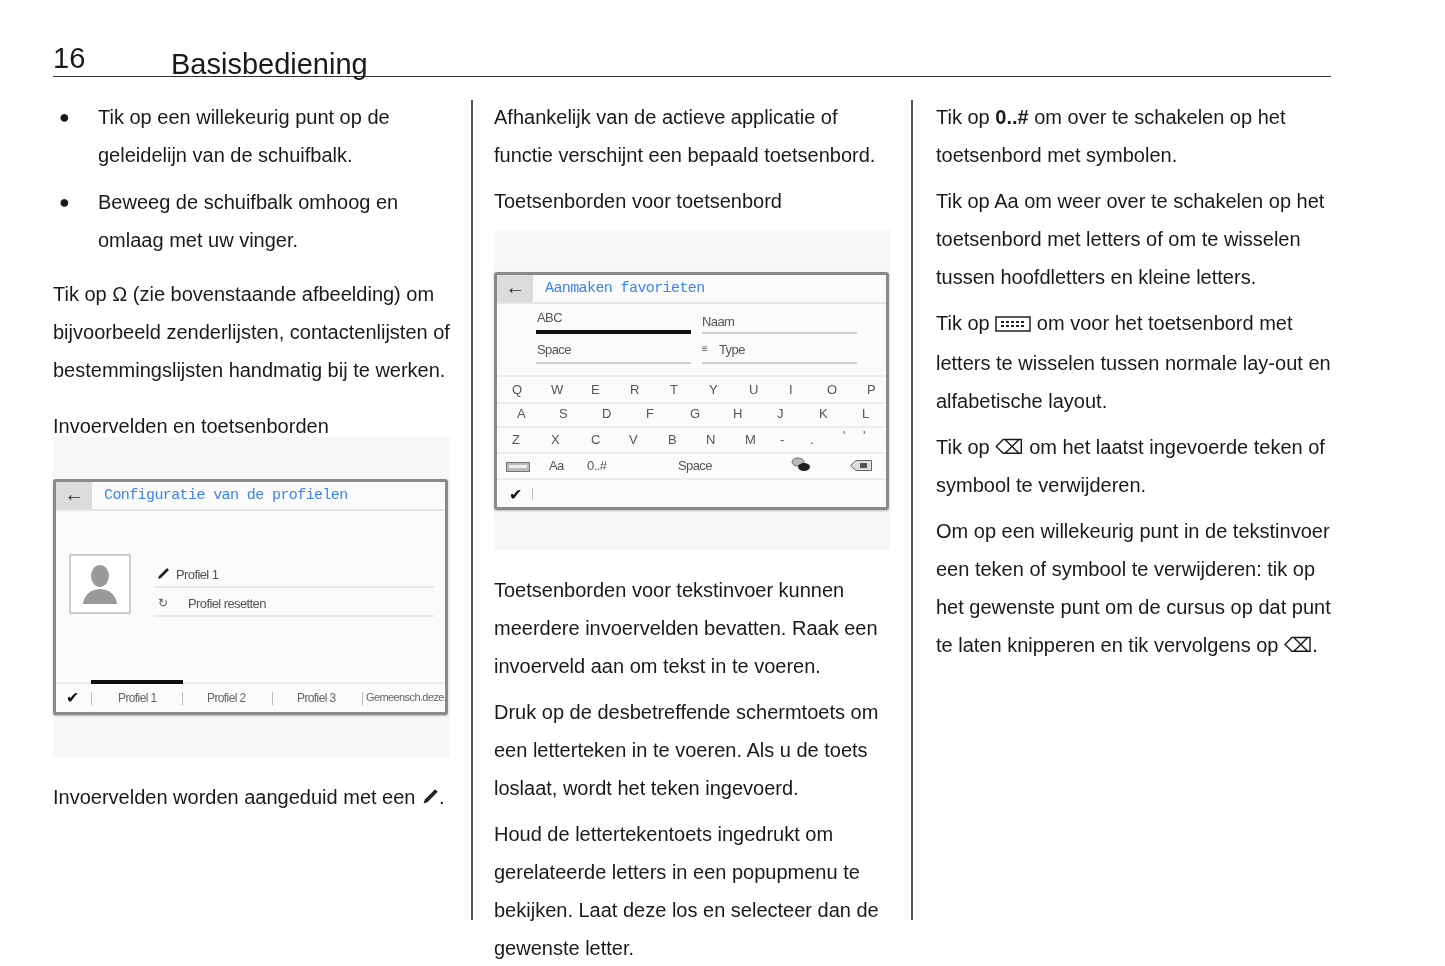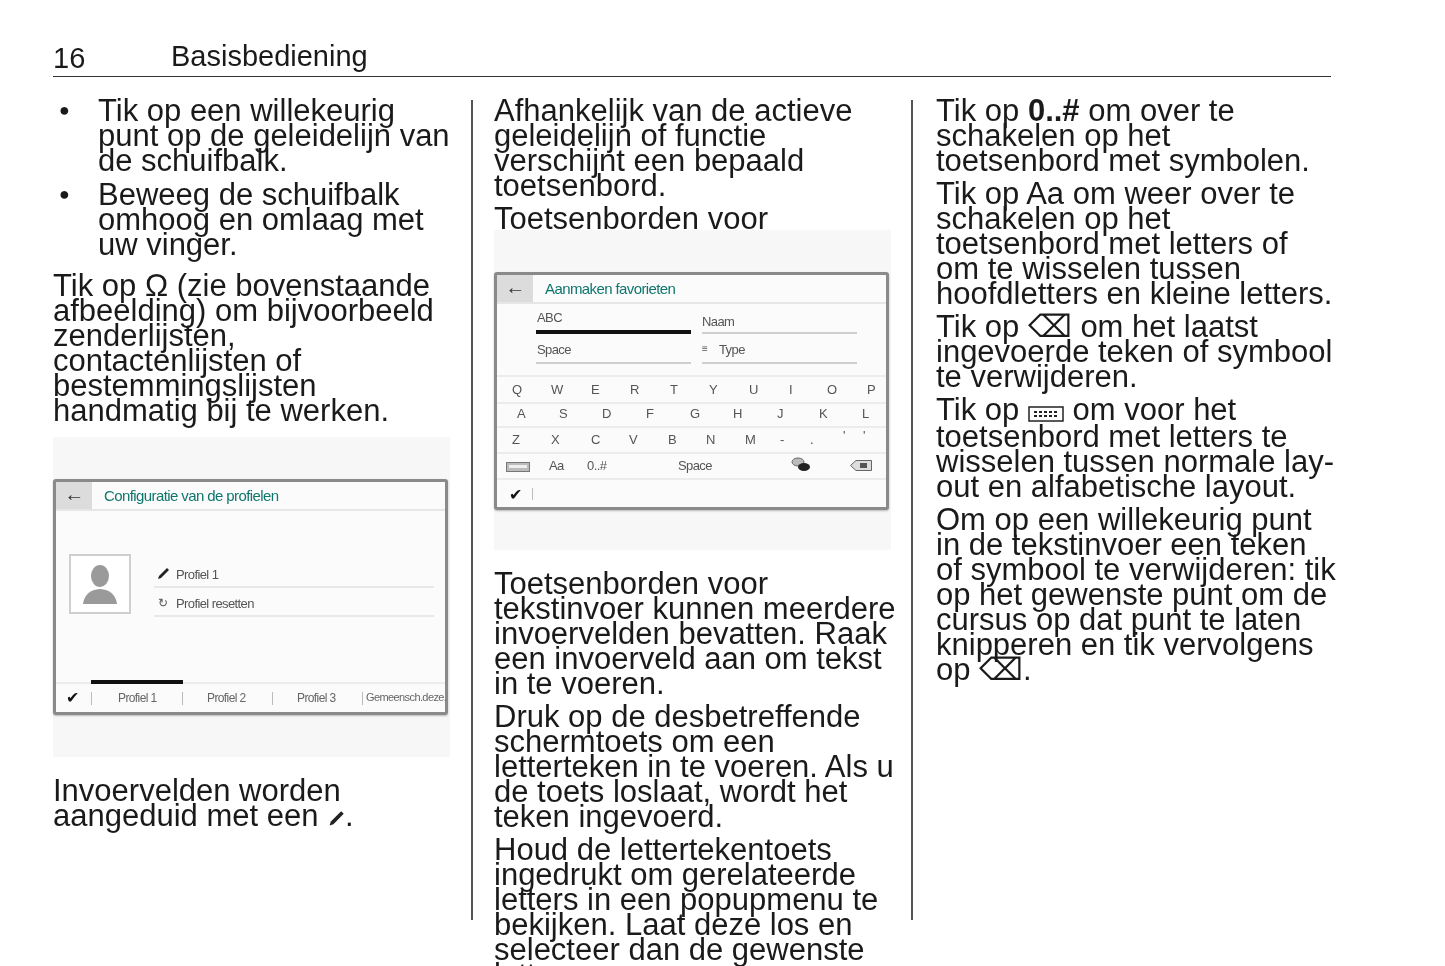--- a/index.html
+++ b/index.html
@@ -2,23 +2,23 @@
 <html><head>
 <meta charset="utf-8">
 <style>
   html, body { margin: 0; padding: 0; background: #ffffff; }
   body { width: 1445px; height: 966px; position: relative; overflow: hidden;
          font-family: "Liberation Sans", sans-serif; color: #1a1a1a; }
 
   .page-header { position: absolute; left: 53px; top: 40px; width: 1278px; height: 36px;
                  border-bottom: 1.5px solid #333; }
   .page-number { position: absolute; left: 0; top: 2px; font-size: 29px; }
-  .page-title { position: absolute; left: 118px; top: 0; font-size: 29px; }
-
-  .col { position: absolute; top: 98px; font-size: 31px; line-height: 25px; }
+  .page-title { position: absolute; left: 118px; top: 8px; font-size: 29px; }
+
+  .col { position: absolute; top: 98px; font-size: 20px; line-height: 38px; }
   .col p { margin: 0 0 8px 0; }
   .col1 { left: 53px; width: 400px; }
   .col2 { left: 494px; width: 405px; }
   .col3 { left: 936px; width: 400px; }
 
   .divider { position: absolute; width: 2px; background: #555; top: 100px; height: 820px; }
   .divider.d1 { left: 471px; }
   .divider.d2 { left: 911px; }
 
   .bullet-list { list-style: none; margin: 0 0 12px 0; padding: 0; }
@@ -29,21 +29,21 @@
 
   .inline-icon { display: inline-block; vertical-align: middle; }
 
   
   .shot-bg { position: absolute; background: #f7f7f7; }
   .screen { position: absolute; background: #fbfbfb; border: 3px solid #8a8a8a; border-radius: 3px;
             box-shadow: 0 1px 2px rgba(0,0,0,0.25); font-size: 13px; color: #555; letter-spacing: -0.6px; }
   .titlebar { position: absolute; left: 0; top: 0; right: 0; height: 27px; border-bottom: 2px solid #e6e6e6; }
   .back-btn { position: absolute; left: 0; top: 0; width: 36px; height: 27px; background: #dcdcdc;
               font-size: 20px; line-height: 24px; text-align: center; color: #333; }
-  .titletext { position: absolute; left: 48px; top: 5px; font-size: 15px; color: #0f766e; }
+  .titletext { position: absolute; left: 48px; top: 5px; font-size: 15px; color: #3b82f6; font-family: Liberation Mono, monospace; }
 
   .avatar-box { position: absolute; width: 58px; height: 56px; border: 2px solid #cfcfcf; background: #fff; }
   .row-item { position: absolute; border-bottom: 2px solid #e8e8e8; height: 26px; }
   .row-item span { position: absolute; top: 7px; }
 
   .tabbar { position: absolute; left: 0; right: 0; bottom: 0; height: 28px; border-top: 2px solid #ececec; }
   .tab { position: absolute; top: 7px; font-size: 12px; color: #666; }
   .tab-sep { position: absolute; top: 8px; width: 1px; height: 13px; background: #bbb; }
   .tab-active-bar { position: absolute; top: -4px; height: 4px; background: #111; }
 
@@ -93,21 +93,21 @@
   <div class="row-item" style="left:98px; top:78px; width:280px;">
     <span style="left:2px;">
       <svg width="14" height="14" viewBox="0 0 14 14">
           <path d="M2 12 L3 9 L11 1 L13 3 L5 11 Z" fill="#222"></path>
         </svg>
     </span>
     <span style="left:22px;">Profiel 1</span>
   </div>
   <div class="row-item" style="left:98px; top:107px; width:280px;">
     <span style="left:4px; font-size:12px;">↻</span>
-    <span style="left:22px;text-align:center;">Profiel resetten</span>
+    <span style="left:34px;text-align:center;">Profiel resetten</span>
   </div>
   <div class="tabbar">
     <div class="tab-active-bar" style="left:35px; width:92px;"></div>
     <span class="tab" style="left:10px; top:4px; font-size:16px; color:#111;">✔</span>
     <div class="tab-sep" style="left:35px;"></div>
     <span class="tab" style="left:62px;">Profiel 1</span>
     <div class="tab-sep" style="left:126px;"></div>
     <span class="tab" style="left:151px;">Profiel 2</span>
     <div class="tab-sep" style="left:216px;"></div>
     <span class="tab" style="left:241px;">Profiel 3</span>
@@ -121,21 +121,21 @@
     <span>Invoervelden worden aangeduid met een</span>
     <span class="inline-icon">
       <svg width="18" height="18" viewBox="0 0 14 14">
           <path d="M2 12 L3 9 L11 1 L13 3 L5 11 Z" fill="#222"></path>
         </svg>
     </span><span>.</span>
   </p>
 </div>
 
 <div class="col col2">
-  <p>Afhankelijk van de actieve geleidelijn of functie verschijnt een bepaald toetsenbord.</p>
+  <p>Afhankelijk van de actieve applicatie of functie verschijnt een bepaald toetsenbord.</p>
   <p class="heading">Toetsenborden voor toetsenbord</p>
 </div>
 
 <div class="shot-bg" style="left:494px; top:230px; width:397px; height:320px;"></div>
 <div class="screen" style="left:494px; top:272px; width:389px; height:232px;">
   <div class="titlebar">
     <div class="back-btn">←</div>
     <span class="titletext">Aanmaken favorieten</span>
   </div>
 
@@ -225,30 +225,30 @@
     <b>0..#</b>
     <span>om over te schakelen op het toetsenbord met symbolen.</span>
   </p>
   <p>
     <span>Tik op</span>
     <b style="font-weight:normal">Aa</b>
     <span>om weer over te schakelen op het toetsenbord met letters of om te wisselen tussen hoofdletters en kleine letters.</span>
   </p>
   <p>
     <span>Tik op</span>
-    <span>⌫</span>
-    <span>om het laatst ingevoerde teken of symbool te verwijderen.</span>
-  </p>
-  <p>
-    <span>Tik op</span>
     <span class="inline-icon">
       <svg width="36" height="16" viewBox="0 0 36 16">
           <rect x="1" y="1" width="34" height="14" fill="none" stroke="#222" stroke-width="1.5"></rect>
           <path d="M6 6 H30 M6 10 H30" stroke="#222" stroke-width="2" stroke-dasharray="3 2"></path>
         </svg>
     </span>
     <span>om voor het toetsenbord met letters te wisselen tussen normale lay-out en alfabetische layout.</span>
   </p>
   <p>
+    <span>Tik op</span>
+    <span>⌫</span>
+    <span>om het laatst ingevoerde teken of symbool te verwijderen.</span>
+  </p>
+  <p>
     <span>Om op een willekeurig punt in de tekstinvoer een teken of symbool te verwijderen: tik op het gewenste punt om de cursus op dat punt te laten knipperen en tik vervolgens op</span>
     <span>⌫</span><span>.</span>
   </p>
 </div>
 
 </body></html>

